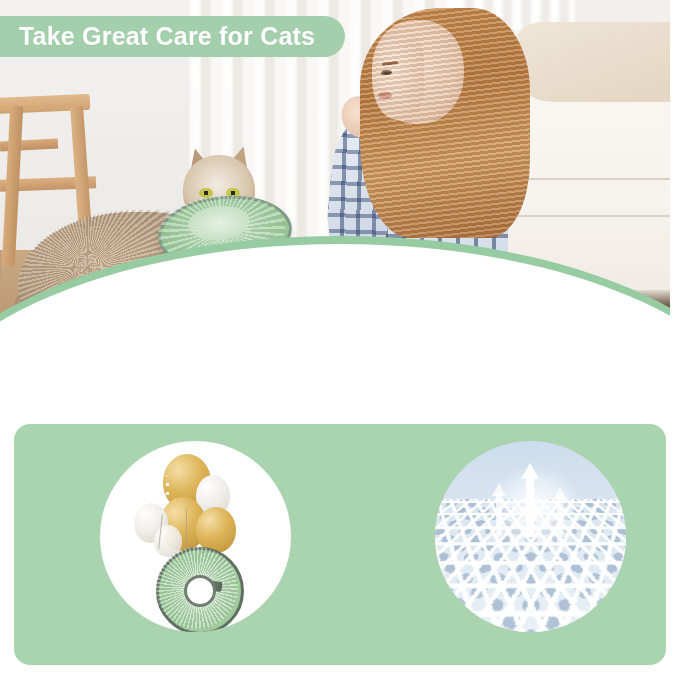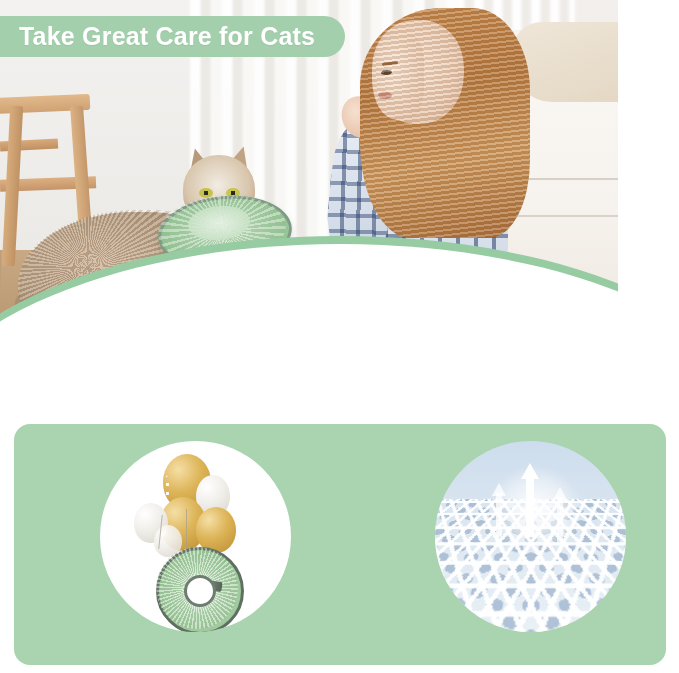--- a/index.html
+++ b/index.html
@@ -5,21 +5,21 @@
   html,body{margin:0;padding:0;}
   body{
     width:679px;height:673px;
     background:#ffffff;
     font-family:"Liberation Sans", sans-serif;
     overflow:hidden;
   }
   #page{position:relative;width:679px;height:673px;background:#fff;overflow:hidden;}
 
   
-  .hero{position:absolute;left:0;top:0;width:618px;height:420px;overflow:hidden;}
+  .hero{position:absolute;left:0;top:0;width:670px;height:420px;overflow:hidden;}
   .hero-photo{position:absolute;left:0;top:0;width:679px;height:412px;overflow:hidden;}
 
   
   .wall{position:absolute;left:0;top:0;width:679px;height:270px;
         background:linear-gradient(180deg,#f2efec 0%,#efebe7 60%,#e9e4de 100%);}
   .wall-panel{position:absolute;left:0;top:0;width:250px;height:250px;
         background:linear-gradient(180deg,#f4f2f0,#eceae7);}
   .curtain{position:absolute;left:190px;top:-10px;width:300px;height:290px;
         background:
           repeating-linear-gradient(90deg,

